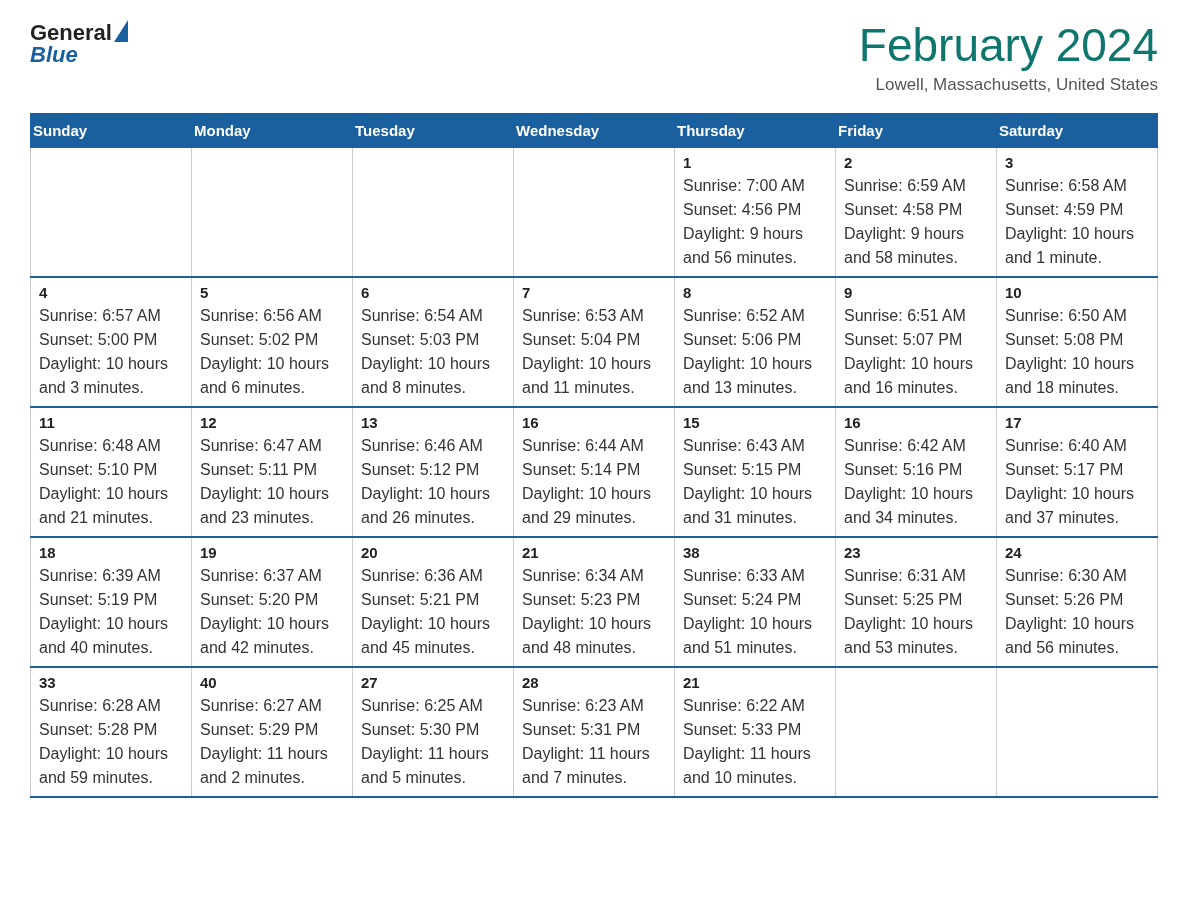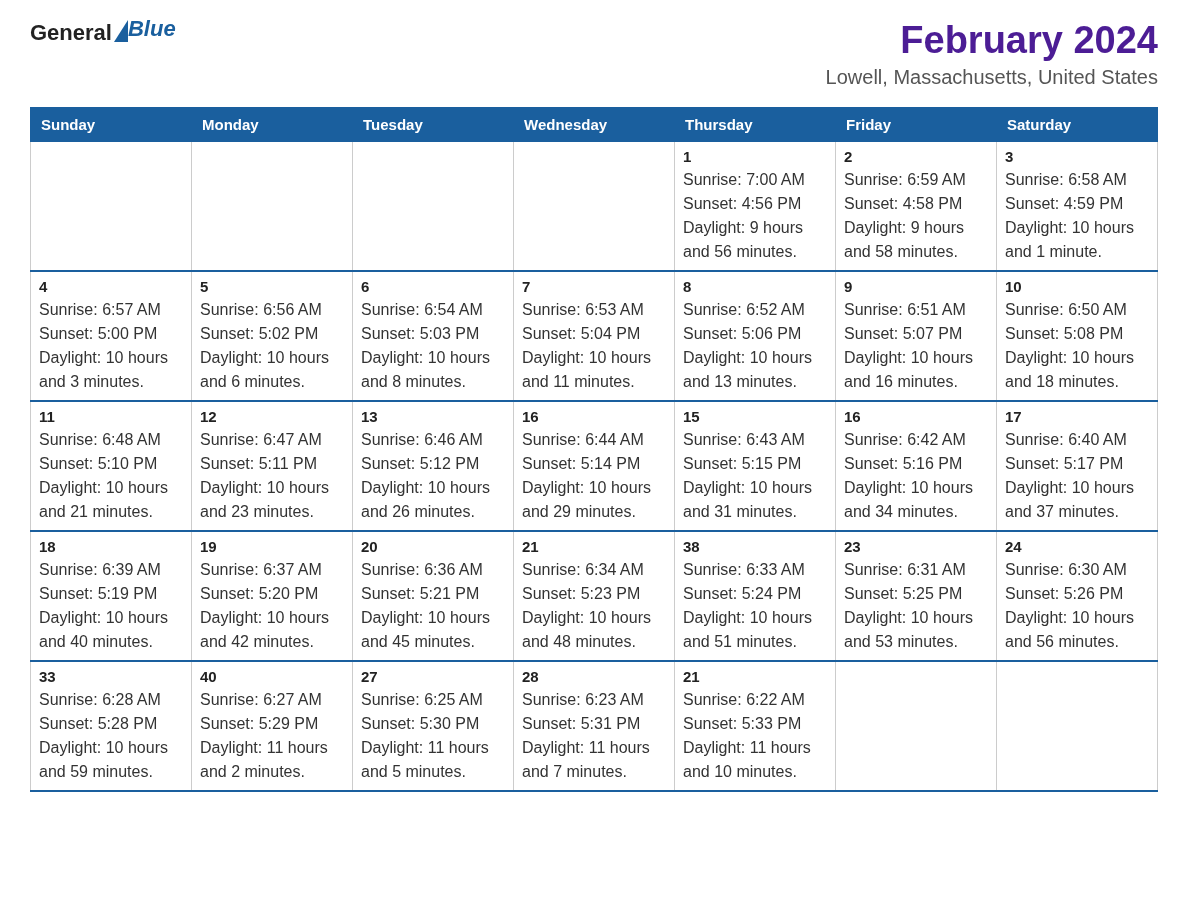--- a/index.html
+++ b/index.html
@@ -35,51 +35,51 @@
     .logo-blue {
       font-size: 22px;
       font-weight: bold;
       color: #1a5f9e;
       display: block;
       margin-top: -4px;
       font-style: italic;
     }
     .logo-wrapper {
       display: flex;
-      flex-direction: row;
+      flex-direction: column;
     }
     .logo-top-row {
       display: flex;
       align-items: center;
     }
     .title-area {
       text-align: right;
     }
     .month-title {
-      font-size: 38px;
-      font-weight: bold;
-      color: #4c1d95;
+      font-size: 46px;
+      font-weight: normal;
+      color: #0f766e;
       line-height: 1.1;
     }
     .location-subtitle {
-      font-size: 20px;
+      font-size: 17px;
       color: #555;
       margin-top: 4px;
     }
     table {
       width: 100%;
       border-collapse: collapse;
       table-layout: fixed;
     }
     thead tr th {
       background-color: #1a5f9e;
       color: #fff;
       font-size: 15px;
       font-weight: bold;
-      padding: 8px 10px;
+      padding: 8px 2px;
       text-align: left;
       border: 1px solid #1a5f9e;
     }
     tbody tr td {
       border: 1px solid #ccc;
       vertical-align: top;
       padding: 6px 8px;
       font-size: 12.5px;
       color: #222;
       min-height: 90px;

